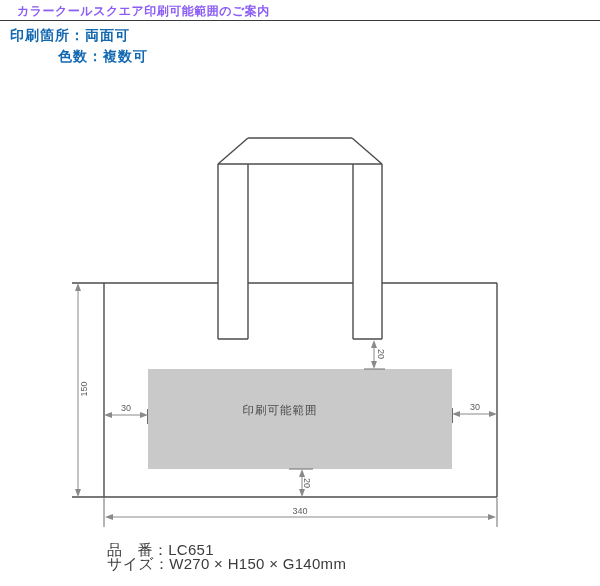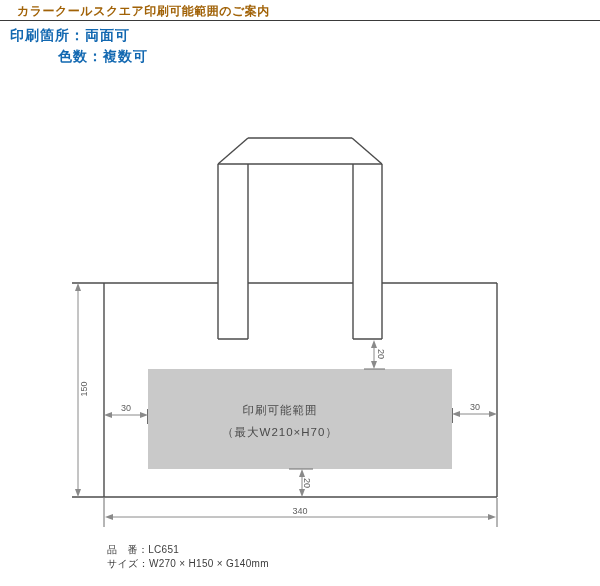--- a/index.html
+++ b/index.html
@@ -8,21 +8,21 @@
     font-family: "Liberation Sans", "DejaVu Sans", sans-serif;
     width: 600px; height: 586px;
     position: relative;
     overflow: hidden;
     color: #333;
   }
   .stage { position: absolute; inset: 0; width: 600px; height: 586px; }
 
   .page-title {
     position: absolute; left: 17px; top: 3px;
-    font-size: 12px; font-weight: bold; color: #a16207;
+    font-size: 12px; font-weight: bold; color: #8b5cf6;
     letter-spacing: 0.5px;
   }
   .title-rule {
     position: absolute; left: 0; top: 20px; width: 600px; height: 0;
     border-top: 1.5px solid #3a3a3a;
   }
   .info-line {
     position: absolute; left: 10px;
     font-size: 14px; font-weight: bold;
     letter-spacing: 1px;
@@ -46,21 +46,21 @@
   .print-area-text {
     position: absolute; left: 148px; top: 399px; width: 264px;
     text-align: center;
     font-size: 11.5px; line-height: 22px;
     color: #4a4a4a;
     letter-spacing: 1px;
   }
 
   .product-info {
     position: absolute; left: 107px; top: 543px;
-    font-size: 10px; line-height: 14px; color: #3c3c3c;
+    font-size: 15px; line-height: 14px; color: #3c3c3c;
     letter-spacing: 0.3px;
   }
 </style>
 </head>
 <body>
 
 <div class="stage">
 
   <div class="page-title">カラークールスクエア印刷可能範囲のご案内</div>
   <div class="title-rule"></div>
@@ -128,21 +128,20 @@
 
   <div class="dim-label rot-ccw" style="left:64px; top:383px; width:40px;">150</div>
   <div class="dim-label" style="left:280px; top:505px; width:40px;">340</div>
   <div class="dim-label" style="left:111px; top:402px; width:30px;">30</div>
   <div class="dim-label" style="left:460px; top:401px; width:30px;">30</div>
   <div class="dim-label rot-cw" style="left:371px; top:348px; width:20px;">20</div>
   <div class="dim-label rot-cw" style="left:297px; top:477px; width:20px;">20</div>
 
   <div class="print-area-text">
     <div>印刷可能範囲</div>
-    <div>（最大W210×H70）</div>
   </div>
 
   <div class="product-info">
     <div>品　番：LC651</div>
     <div>サイズ：W270 × H150 × G140mm</div>
   </div>
 
 </div>
 
 </body></html>

